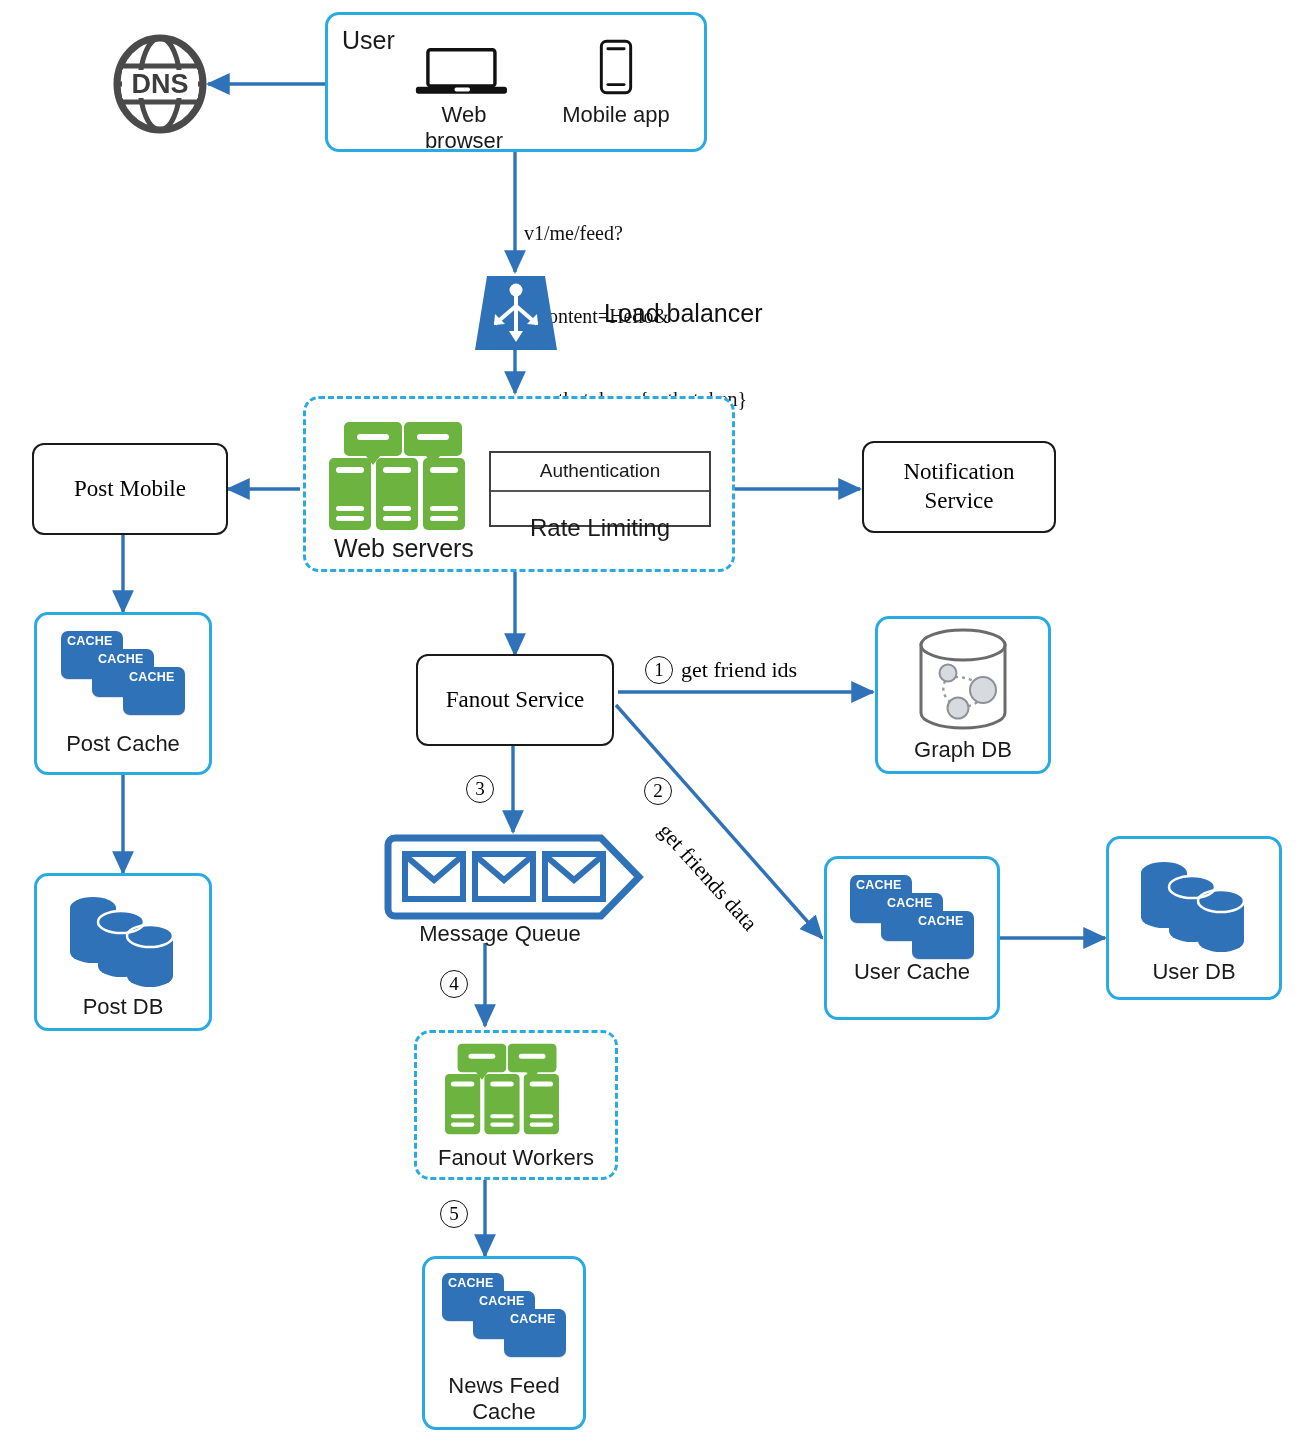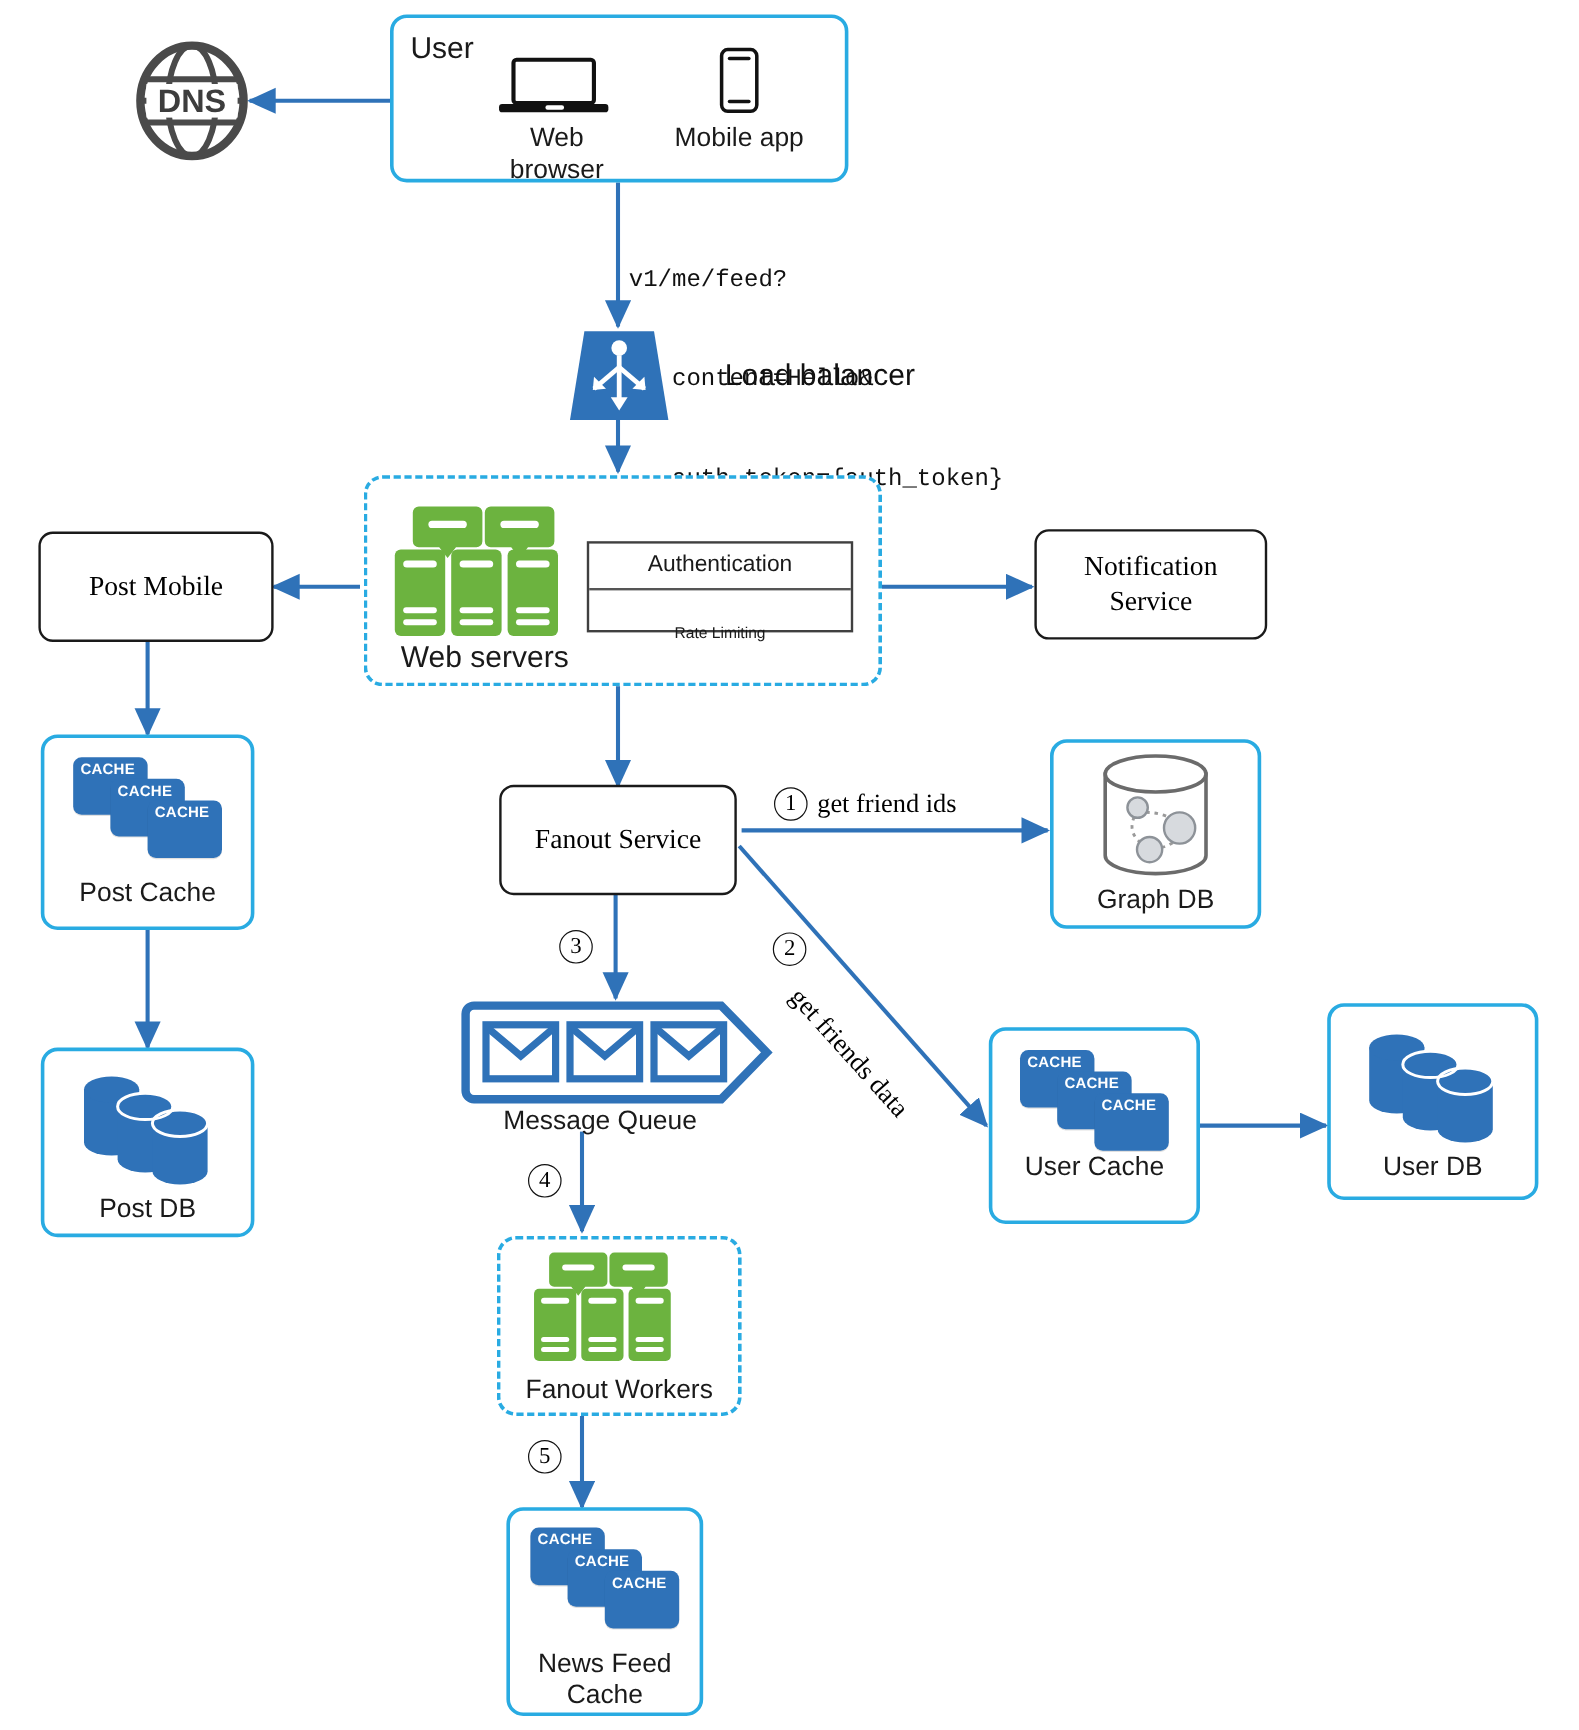--- a/index.html
+++ b/index.html
@@ -53,21 +53,21 @@
     color: #1a1a1a;
     text-align: center;
     line-height: 1.2;
   }
   .group-title {
     font-family: "Liberation Sans", sans-serif;
     font-size: 25px;
     color: #1a1a1a;
   }
   .api-text {
-    font-family: Liberation Mono, monospace;
+    font-family: Liberation Serif, serif;
     font-size: 20px;
     color: #111;
     line-height: 1.38;
     white-space: pre;
   }
   .edge-label {
     font-family: "Liberation Serif", serif;
     font-size: 22px;
     color: #000;
     white-space: nowrap;
@@ -231,21 +231,21 @@
     </svg>
   </div>
 
   <div class="abs group-title" style="left:334px; top:534px;">Web servers</div>
 
   <div class="abs" style="left:489px; top:451px; width:222px; height:76px; border:2px solid #404040; background:#fff; box-sizing:border-box;">
     <div style="height:37px; display:flex; align-items:center; justify-content:center; border-bottom:2px solid #555;">
       <span class="sans-label" style="font-size:19px;">Authentication</span>
     </div>
     <div style="height:35px; display:flex; align-items:center; justify-content:center;">
-      <span class="sans-label" style="font-size:13px;margin-top:37px;">Rate Limiting</span>
+      <span class="sans-label" style="font-size:24px;margin-top:37px;">Rate Limiting</span>
     </div>
   </div>
 
   <div class="abs black-box" style="left:32px; top:443px; width:196px; height:92px; display:flex; align-items:center; justify-content:center;">
     <span class="serif-label">Post Mobile</span>
   </div>
 
   <div class="abs cyan-box" style="left:34px; top:612px; width:178px; height:163px;">
     <div class="cache-stack" style="width:124px; height:84px; margin:16px auto 0;">
       <div class="cache-card" style="left:0; top:0;">

